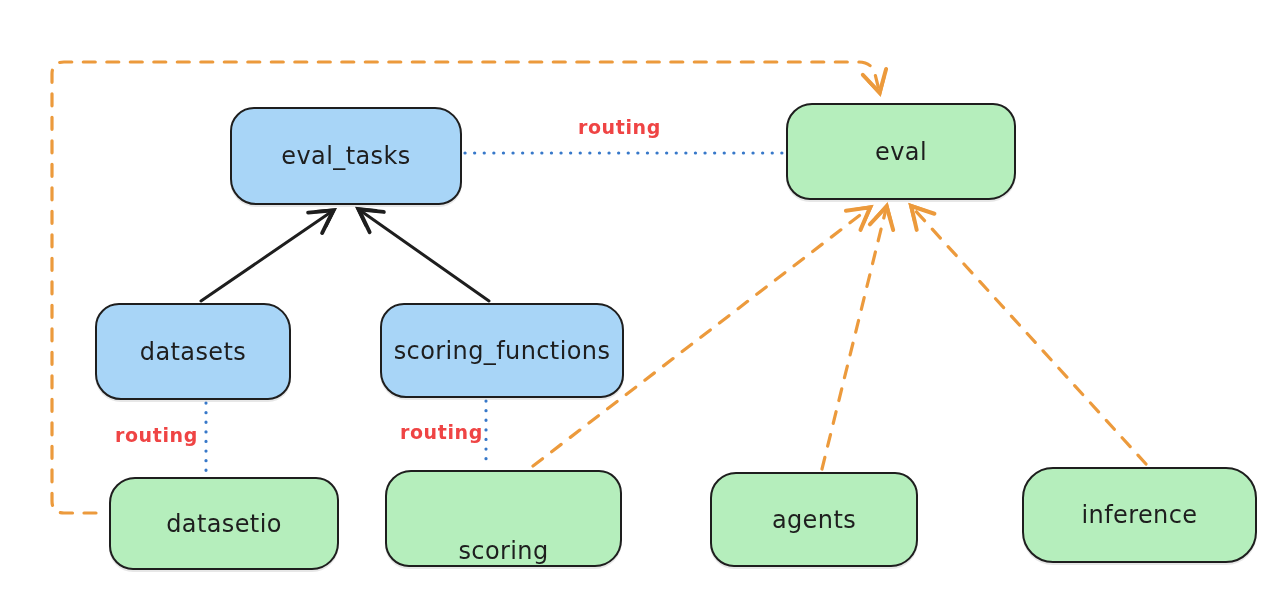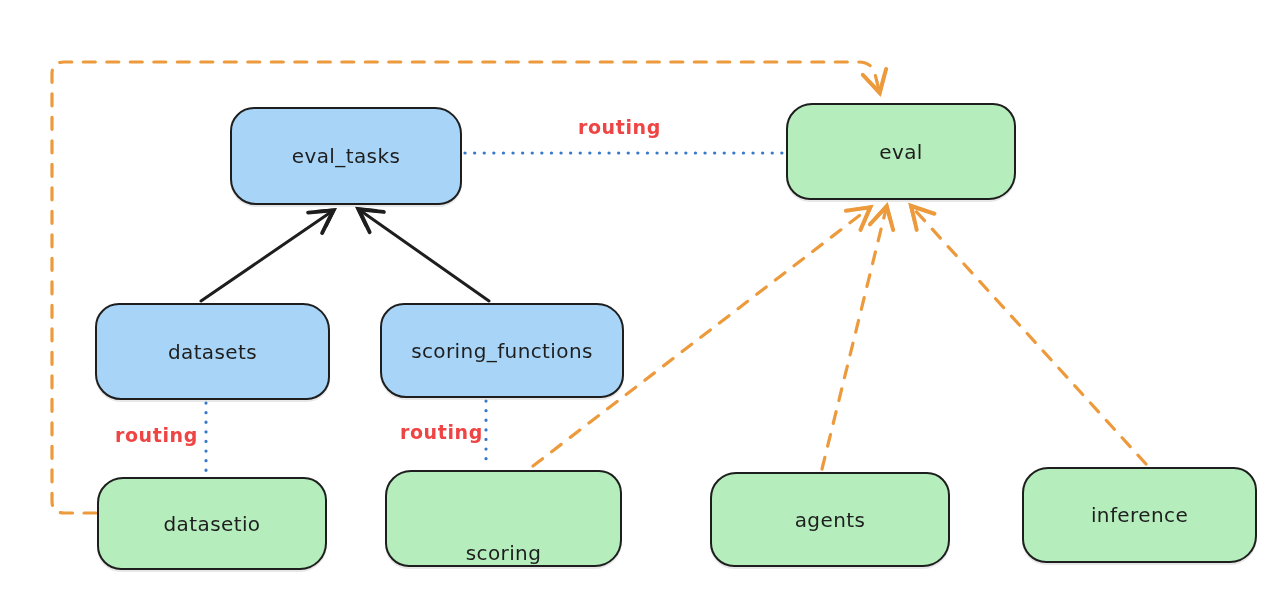--- a/index.html
+++ b/index.html
@@ -21,21 +21,21 @@
     width: 1280px;
     height: 596px;
   }
   .node {
     position: absolute;
     box-sizing: border-box;
     border: 2.5px solid #1e1e1e;
     display: flex;
     align-items: center;
     justify-content: center;
-    font-size: 20px;
+    font-size: 24px;
     font-weight: 500;
     letter-spacing: 0.4px;
     color: #1e1e1e;
     box-shadow: 0 2px 0 rgba(120,120,120,0.18);
   }
   .node.api   { background: #a8d5f7; border-radius: 24px 27px 23px 26px; }
   .node.impl  { background: #b5eebc; border-radius: 26px 23px 27px 24px; }
   .edge-label {
     position: absolute;
     font-size: 19px;
@@ -76,41 +76,41 @@
   </svg>
 
   <div class="node api" style="left:230px; top:107px; width:232px; height:98px;">
     <span>eval_tasks</span>
   </div>
 
   <div class="node impl" style="left:786px; top:103px; width:230px; height:97px;">
     <span>eval</span>
   </div>
 
-  <div class="node api" style="left:95px; top:303px; width:235px; height:97px;">
+  <div class="node api" style="left:95px; top:303px; width:196px; height:97px;">
     <span>datasets</span>
   </div>
 
   <div class="node api" style="left:380px; top:303px; width:244px; height:95px;">
     <span>scoring_functions</span>
   </div>
 
-  <div class="node impl" style="left:97px; top:477px; width:230px; height:93px;">
+  <div class="node impl" style="left:109px; top:477px; width:230px; height:93px;">
     <span>datasetio</span>
   </div>
 
   <div class="node impl" style="left:385px; top:470px; width:237px; height:97px;align-items:flex-end;">
     <span>scoring</span>
   </div>
 
-  <div class="node impl" style="left:710px; top:472px; width:240px; height:95px;">
+  <div class="node impl" style="left:710px; top:472px; width:208px; height:95px;">
     <span>agents</span>
   </div>
 
-  <div class="node impl" style="left:1022px; top:467px; width:235px; height:96px;">
+  <div class="node impl" style="left:1022px; top:467px; width:235px; height:96px;border-radius:31px;">
     <span>inference</span>
   </div>
 
   <div class="edge-label" style="left:578px; top:116px;">routing</div>
 
   <div class="edge-label" style="left:115px; top:424px;">routing</div>
 
   <div class="edge-label" style="left:400px; top:421px;">routing</div>
 
 </div>

